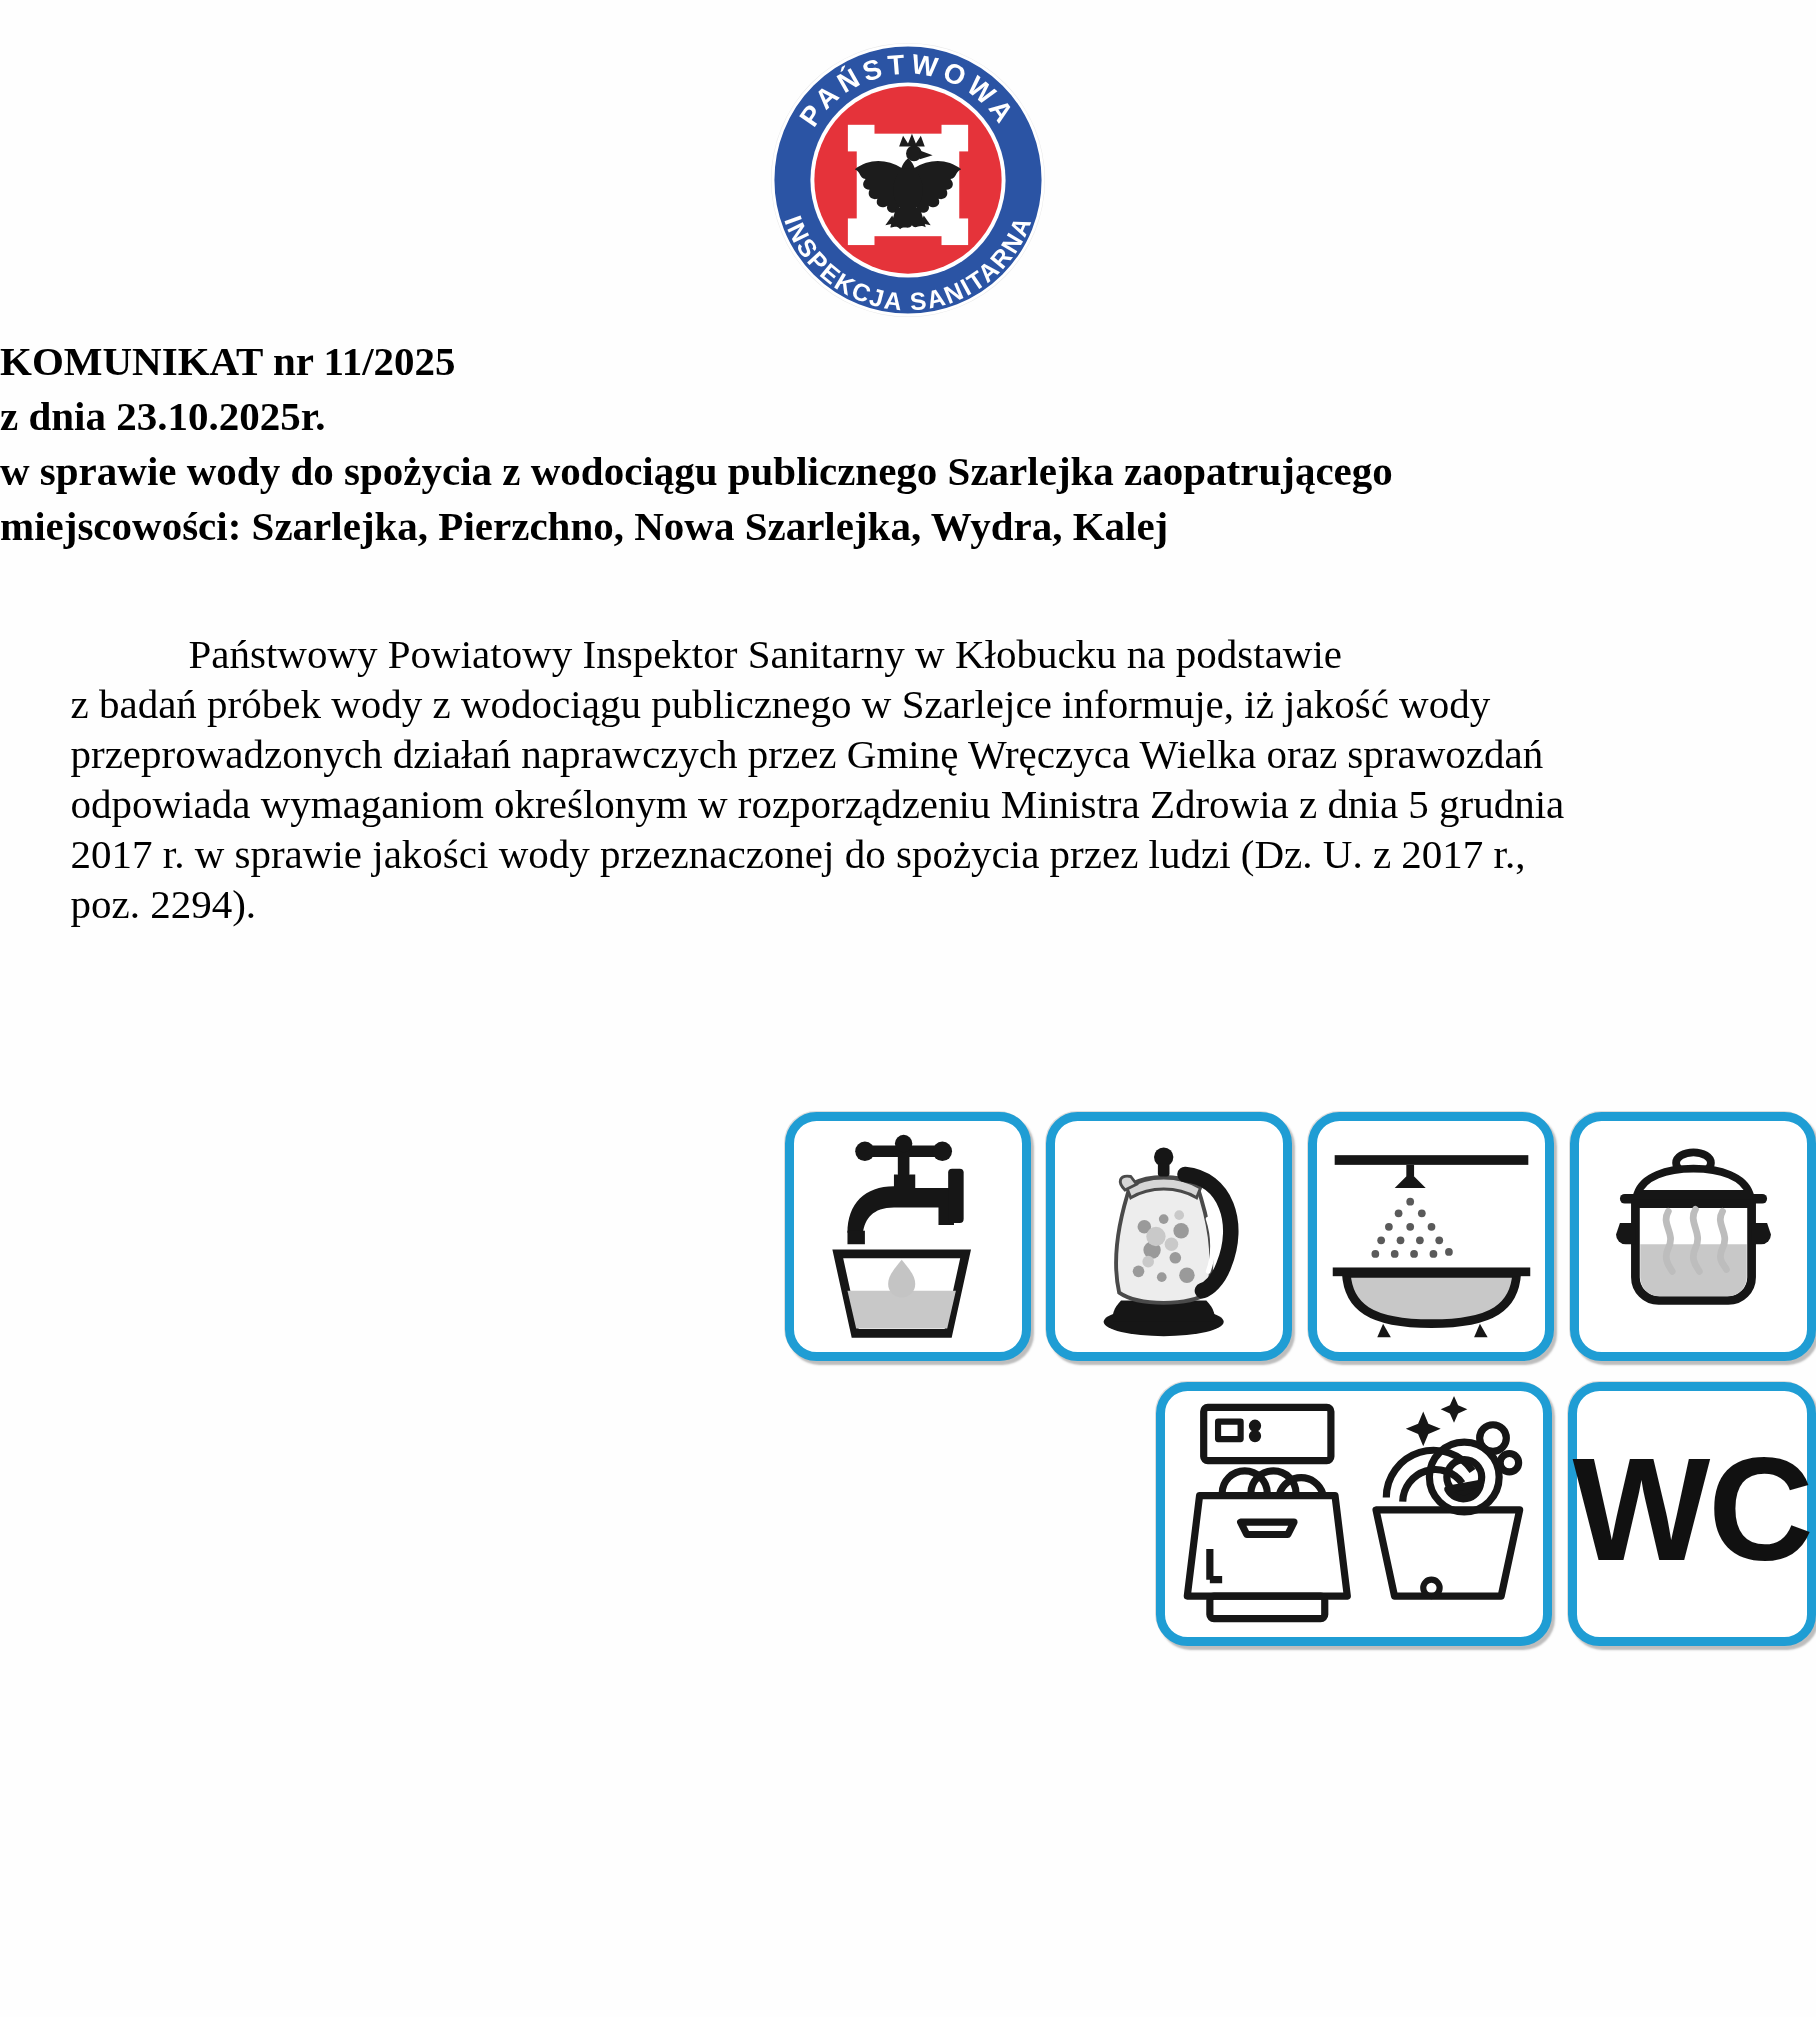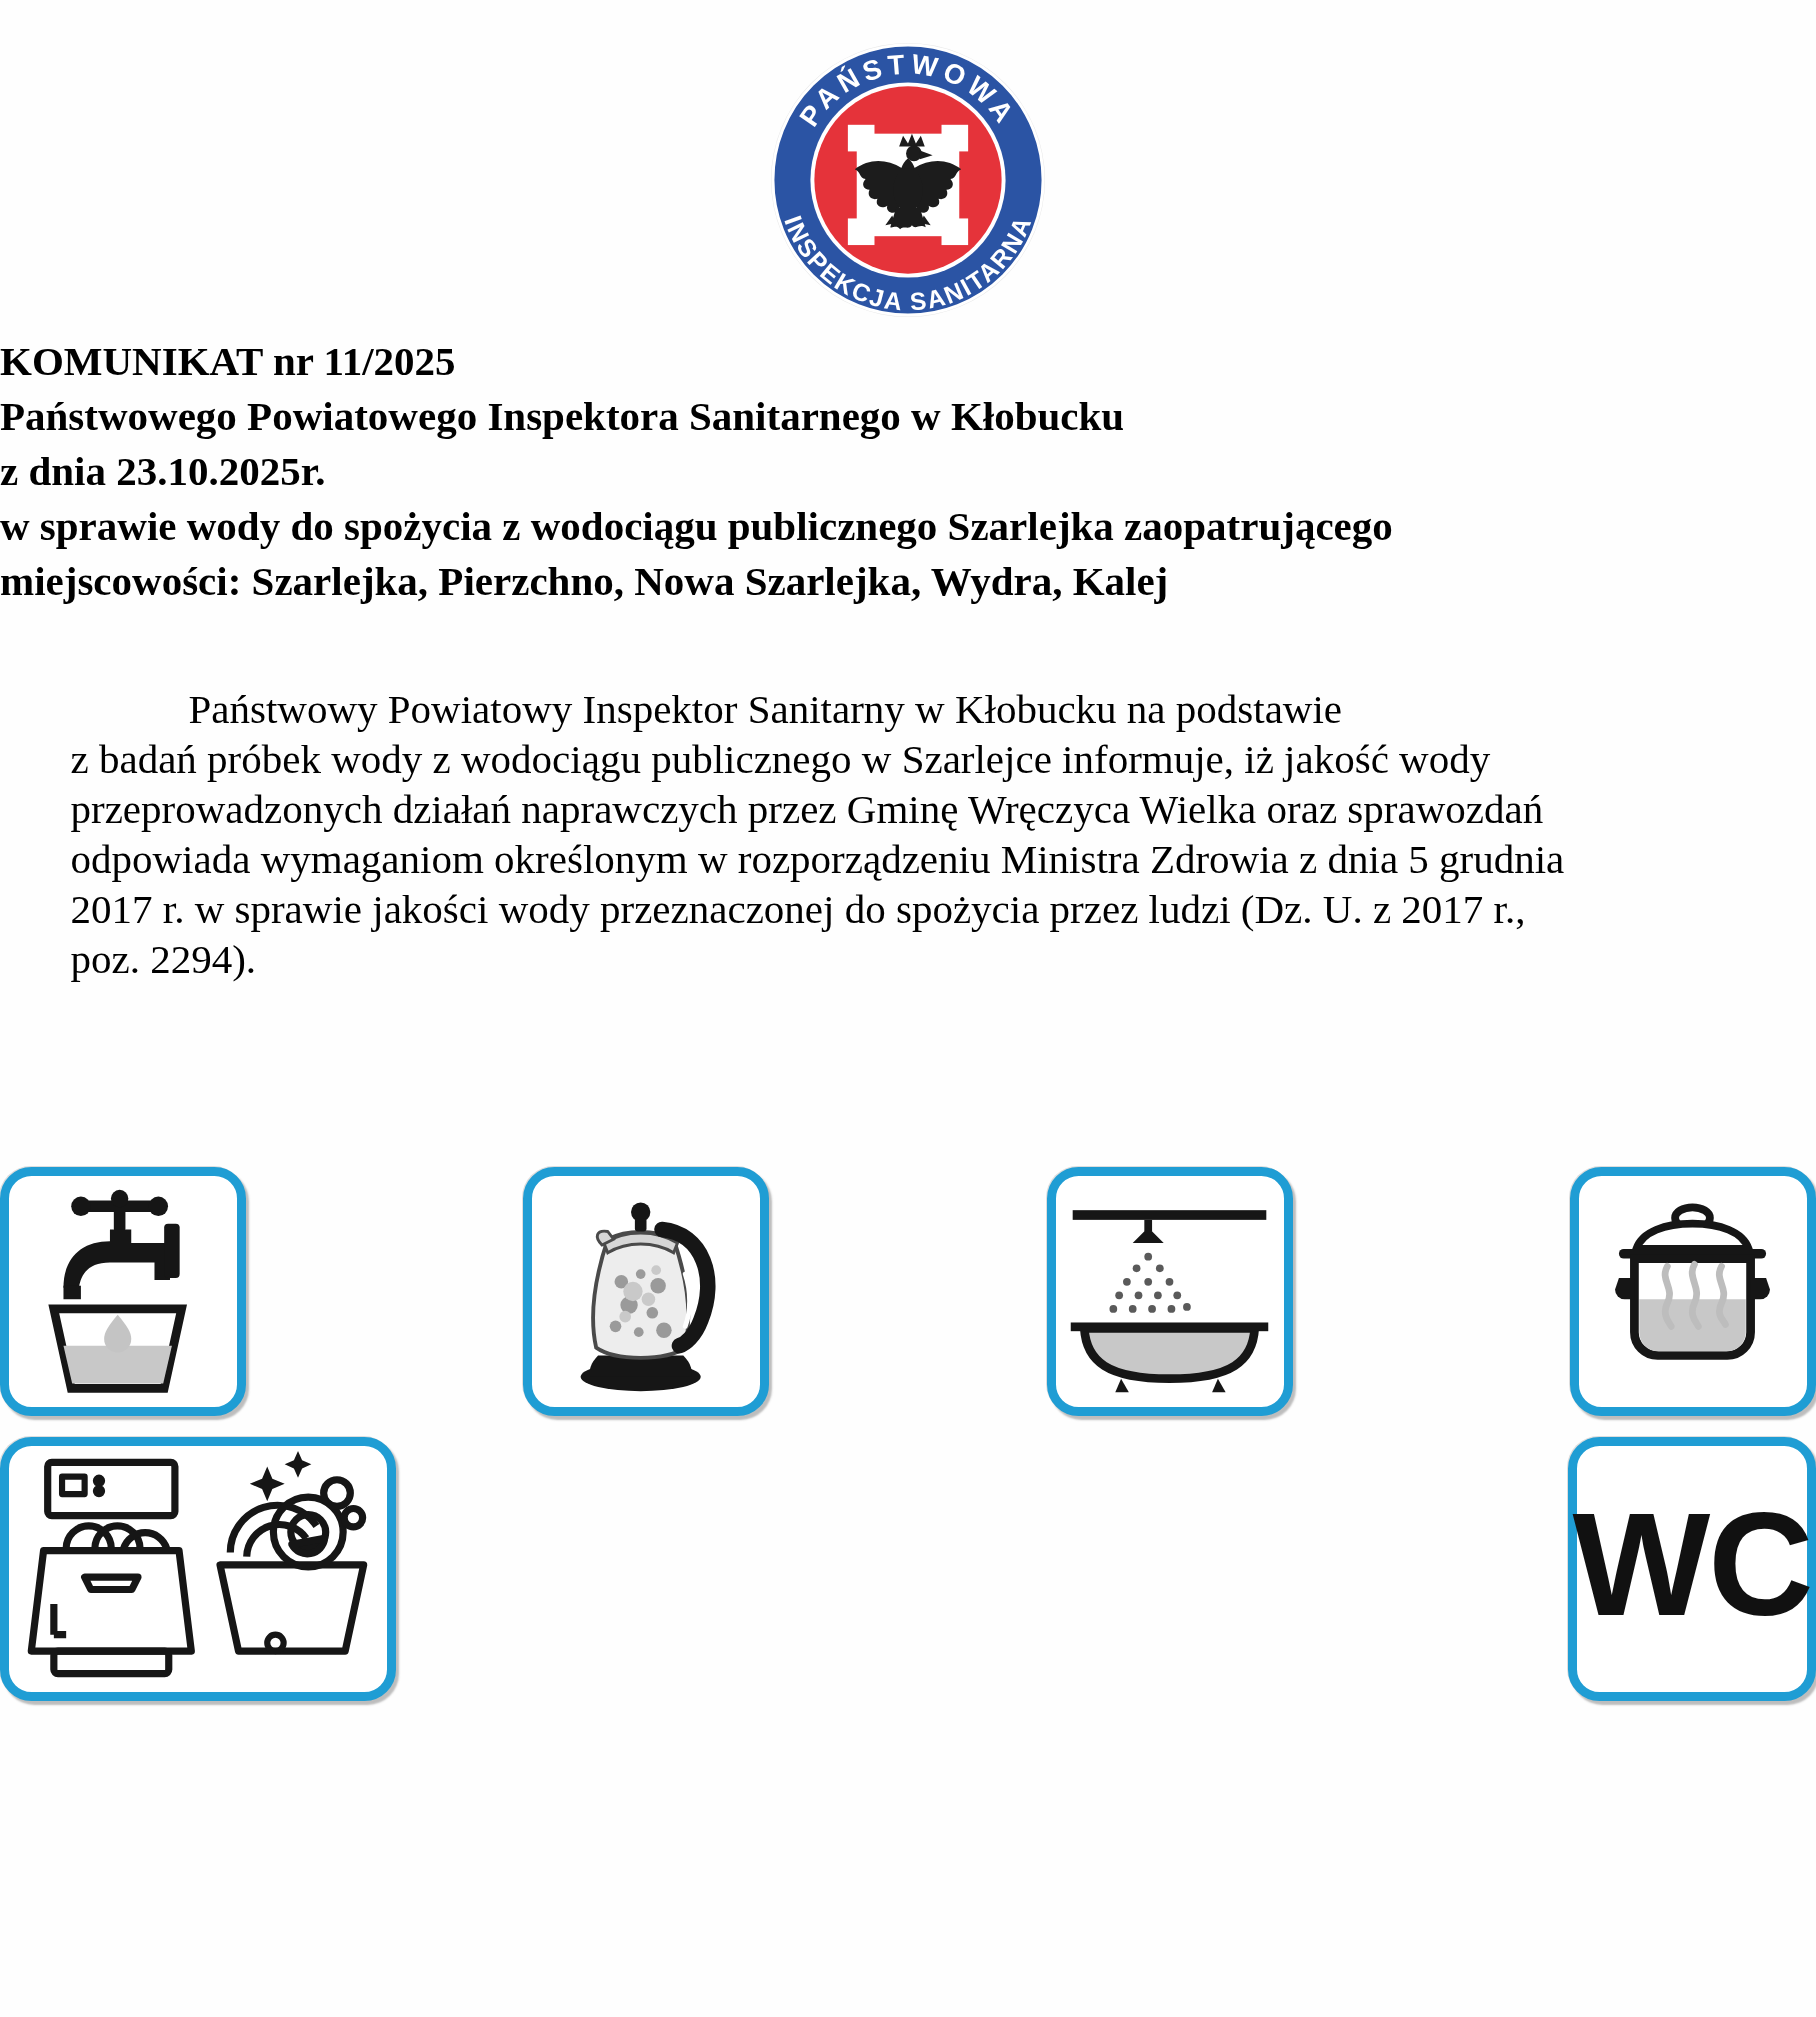--- a/index.html
+++ b/index.html
@@ -20,21 +20,21 @@
   .body-block{width:1675px;margin:75px auto 0 auto;text-align:left;
     font-size:41px;line-height:50px;}
   .first-indent{text-indent:118px;}
   
   .conclusion-block{width:1675px;margin:43px auto 0 auto;text-align:center;
     font-size:41px;line-height:48px;font-weight:bold;font-style:italic;}
   .c-line{margin-bottom:7.9px;}
   .u{border-bottom:6.9px solid #000;padding-bottom:2px;}
   
   .icons{margin-top:183px;}
-  .icon-row{display:flex;justify-content:space-between;align-items:flex-start;gap:15.8px;}
+  .icon-row{display:flex;justify-content:flex-end;align-items:flex-start;gap:15.8px;}
   .icon-row + .icon-row{margin-top:21.7px;}
   .icon-box{
     box-sizing:border-box;
     background:#ffffff;
     border:9.9px solid var(--icon-border,#1F9DD4);
     border-radius:31.5px;
     box-shadow:3px 3.9px 2px rgba(110,110,110,0.45), -1px -1px 0 rgba(160,160,160,0.35);
     display:flex;align-items:center;justify-content:center;
   }
   .box-sq{width:246px;height:249px;}
@@ -88,21 +88,20 @@
         <textPath href="#arcTop" startOffset="50%" text-anchor="middle">PAŃSTWOWA</textPath>
       </text>
       <text font-family="Liberation Sans, sans-serif" font-weight="bold" font-size="25" fill="#ffffff" letter-spacing="2">
         <textPath href="#arcBottom" startOffset="50%" text-anchor="middle">INSPEKCJA SANITARNA</textPath>
       </text>
     </svg>
   </div>
 
   <div class="title-block">
     <div>KOMUNIKAT nr 11/2025</div>
-    <div>Państwowego Powiatowego Inspektora Sanitarnego w Kłobucku</div>
     <div>z dnia 23.10.2025r.</div>
     <div>w sprawie wody do spożycia z wodociągu publicznego Szarlejka zaopatrującego</div>
     <div>miejscowości: Szarlejka, Pierzchno, Nowa Szarlejka, Wydra, Kalej</div>
   </div>
 
   <div class="body-block">
     <div class="first-indent">Państwowy Powiatowy Inspektor Sanitarny w Kłobucku na podstawie</div>
     <div>z badań próbek wody z wodociągu publicznego w Szarlejce informuje, iż jakość wody</div>
     <div>przeprowadzonych działań naprawczych przez Gminę Wręczyca Wielka oraz sprawozdań</div>
     <div>odpowiada wymaganiom określonym w rozporządzeniu Ministra Zdrowia z dnia 5 grudnia</div>

